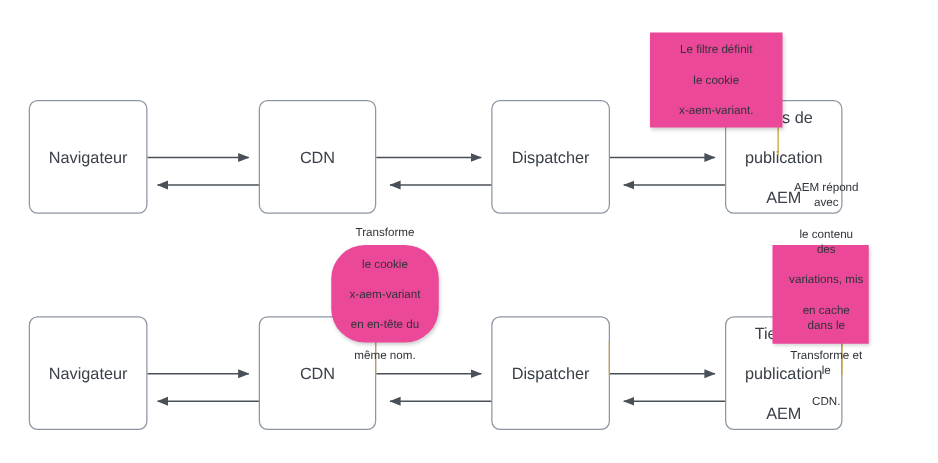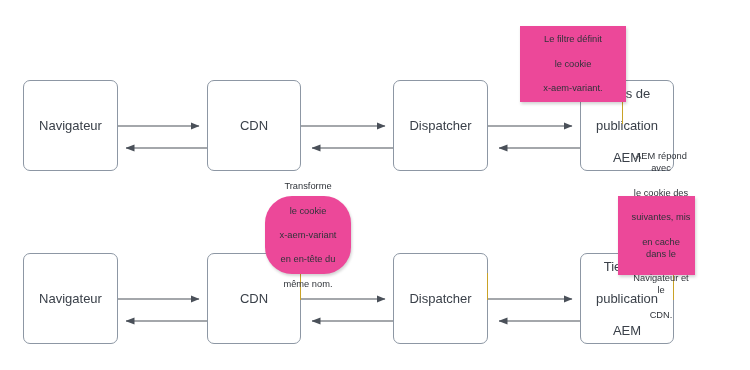--- a/index.html
+++ b/index.html
@@ -191,21 +191,21 @@
   </div>
 
   <div class="leader" style="left:487px; top:273px; height:27px;"></div>
 
 
   <div class="leader" style="left:673px; top:273px; height:27px;"></div>
 
   <div class="note" style="left:618px; top:196px; width:77px; height:79px;padding-left:13px;">
     <span>
       <span>AEM répond avec</span><br>
-      <span>le cookie des</span><br>
-      <span>suivantes, mis</span><br>
+      <span>le contenu des</span><br>
+      <span>variations, mis</span><br>
       <span>en cache dans le</span><br>
-      <span>Navigateur et le</span><br>
+      <span>Transforme et le</span><br>
       <span>CDN.</span>
     </span>
   </div>
 
 </div>
 
 </body></html>

